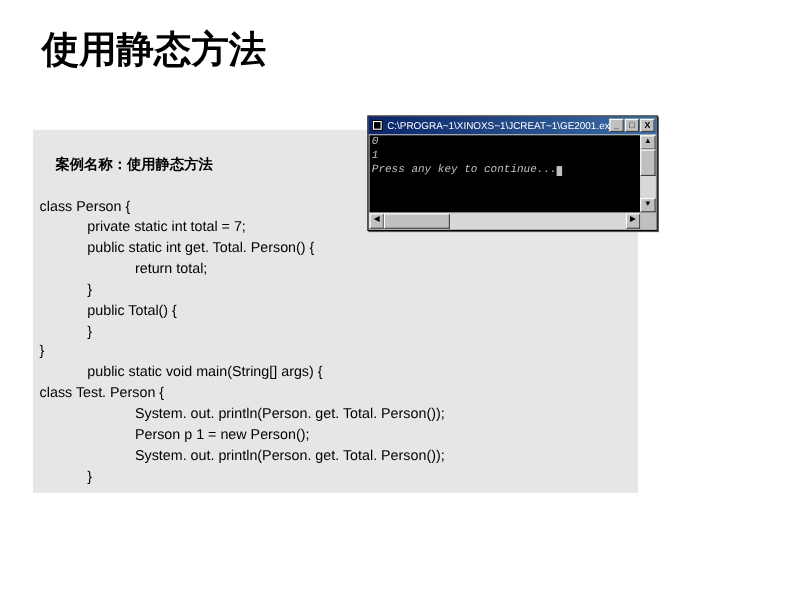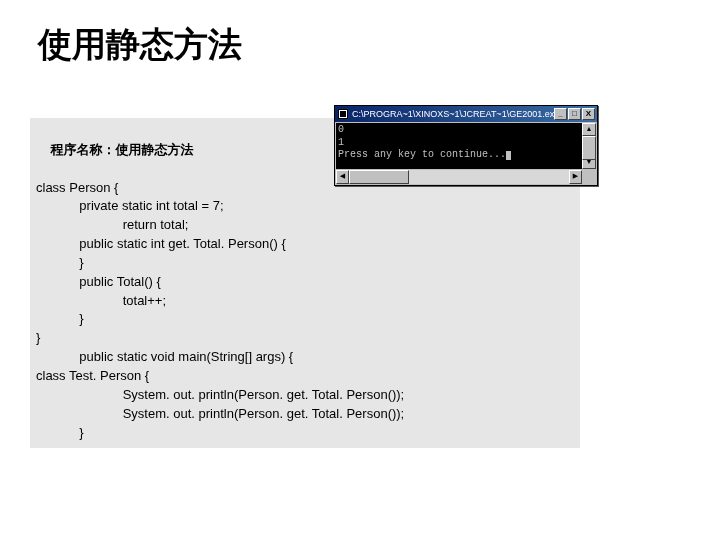--- a/index.html
+++ b/index.html
@@ -78,29 +78,30 @@
     text-align: center;
     font-weight: bold;
     color: #000;
   }
   .console-body-wrap {
     display: flex;
     padding: 1px;
   }
   .console-body {
     flex: 1;
-    height: 46px;
+    height: 70px;
     background: #000;
     color: #c0c0c0;
     font-family: "Courier New", monospace;
     font-size: 10px;
     line-height: 1.25;
     padding: 1px 2px;
     white-space: pre;
     overflow: hidden;
+    font-style: italic;
   }
   .blink-cursor {
     display: inline-block;
     width: 5px;
     height: 9px;
     background: #c0c0c0;
     vertical-align: text-bottom;
   }
   .vscroll {
     width: 14px;
@@ -143,34 +144,34 @@
     background: #c0c0c0;
   }
 </style>
 </head>
 <body>
 
 <h1 class="slide-title">使用静态方法</h1>
 
 <div class="code-block">
   <div class="code-line">
-    <span class="bold">程序名称：</span><span class="bold">使用静态方法</span>
+    <span class="bold">案例名称：</span><span class="bold">使用静态方法</span>
   </div>
   <div class="code-line">class Person {</div>
   <div class="code-line">            private static int total = 7;</div>
+  <div class="code-line">            public static int get. Total. Person() {</div>
   <div class="code-line">                        return total;</div>
-  <div class="code-line">            public static int get. Total. Person() {</div>
   <div class="code-line">            }</div>
   <div class="code-line">            public Total() {</div>
-  <div class="code-line">                        total++;</div>
   <div class="code-line">            }</div>
   <div class="code-line">}</div>
   <div class="code-line">            public static void main(String[] args) {</div>
   <div class="code-line">class Test. Person {</div>
   <div class="code-line">                        System. out. println(Person. get. Total. Person());</div>
+  <div class="code-line">                        Person p 1 = new Person();</div>
   <div class="code-line">                        System. out. println(Person. get. Total. Person());</div>
   <div class="code-line">            }</div>
 
 </div>
 
 <div class="console-window">
   <div class="titlebar">
     <span class="titlebar-icon">
       <svg width="10" height="10" viewBox="0 0 10 10">
           <rect x="0" y="0" width="10" height="10" fill="#000"></rect>

